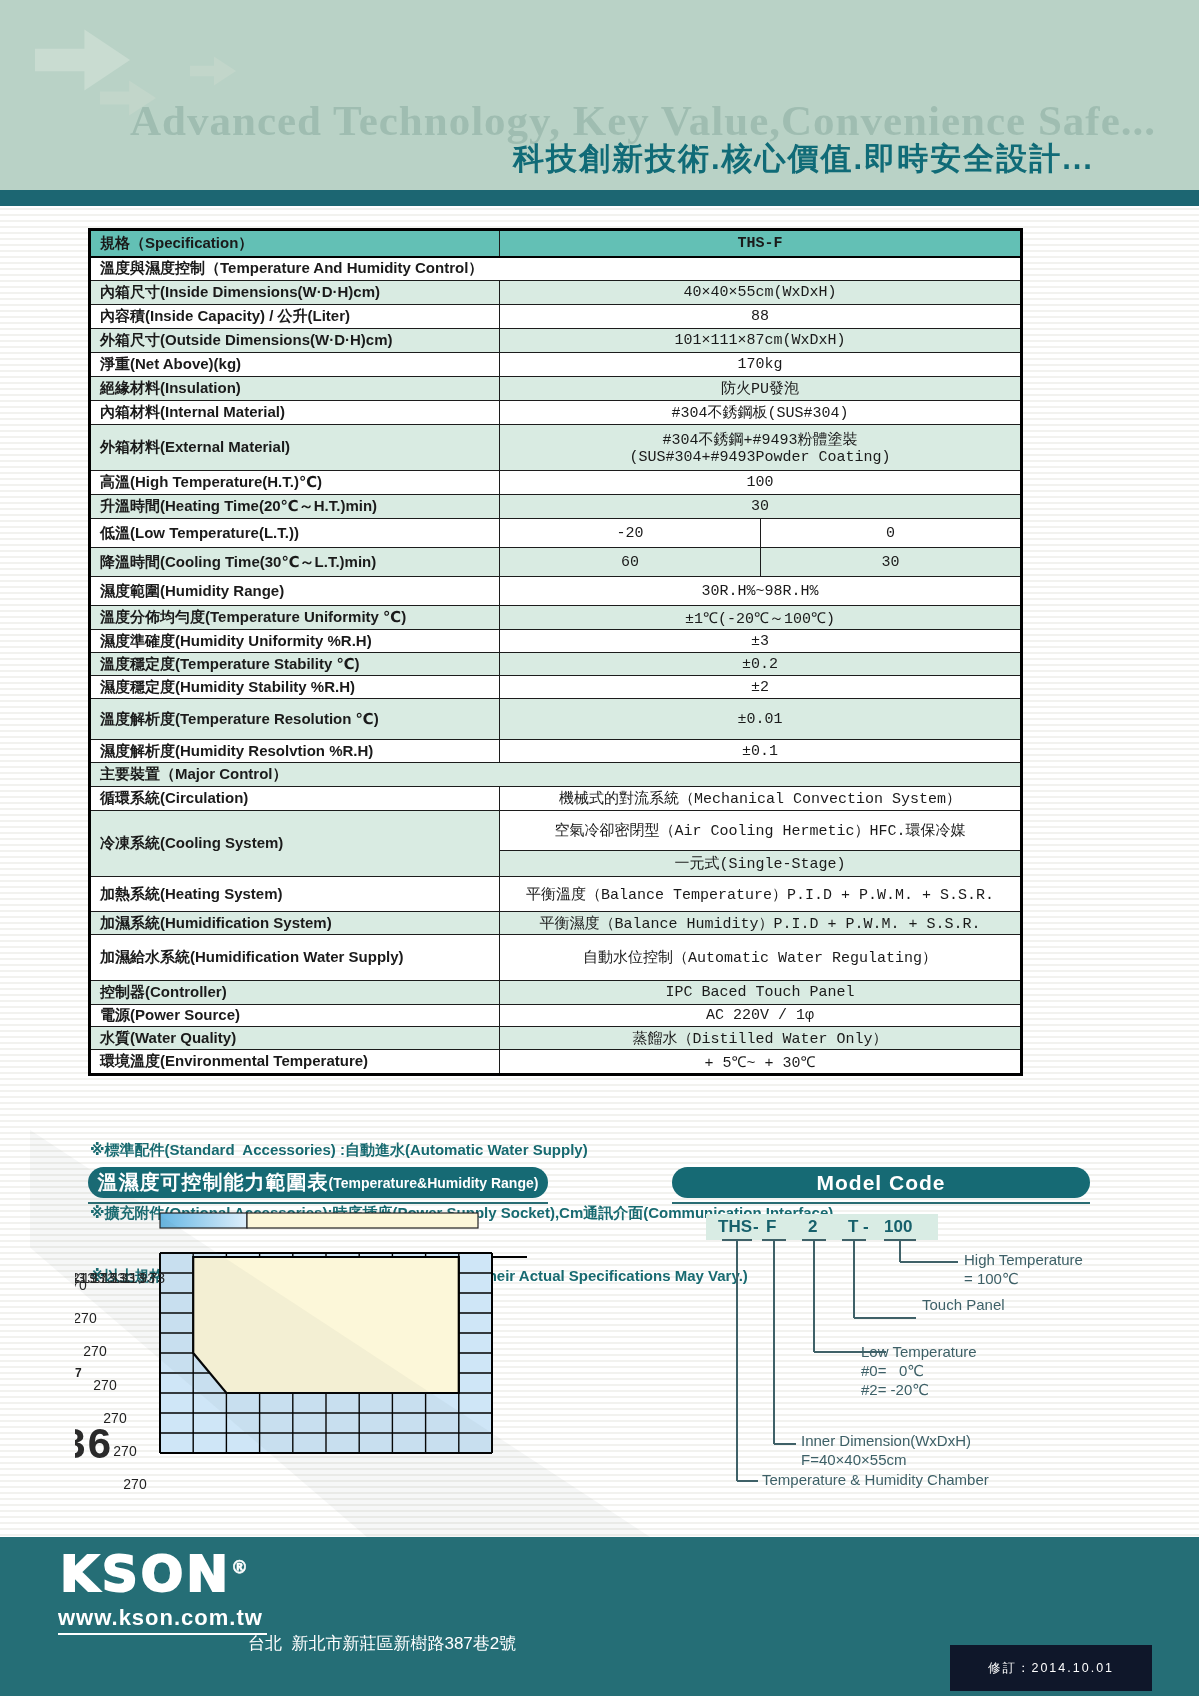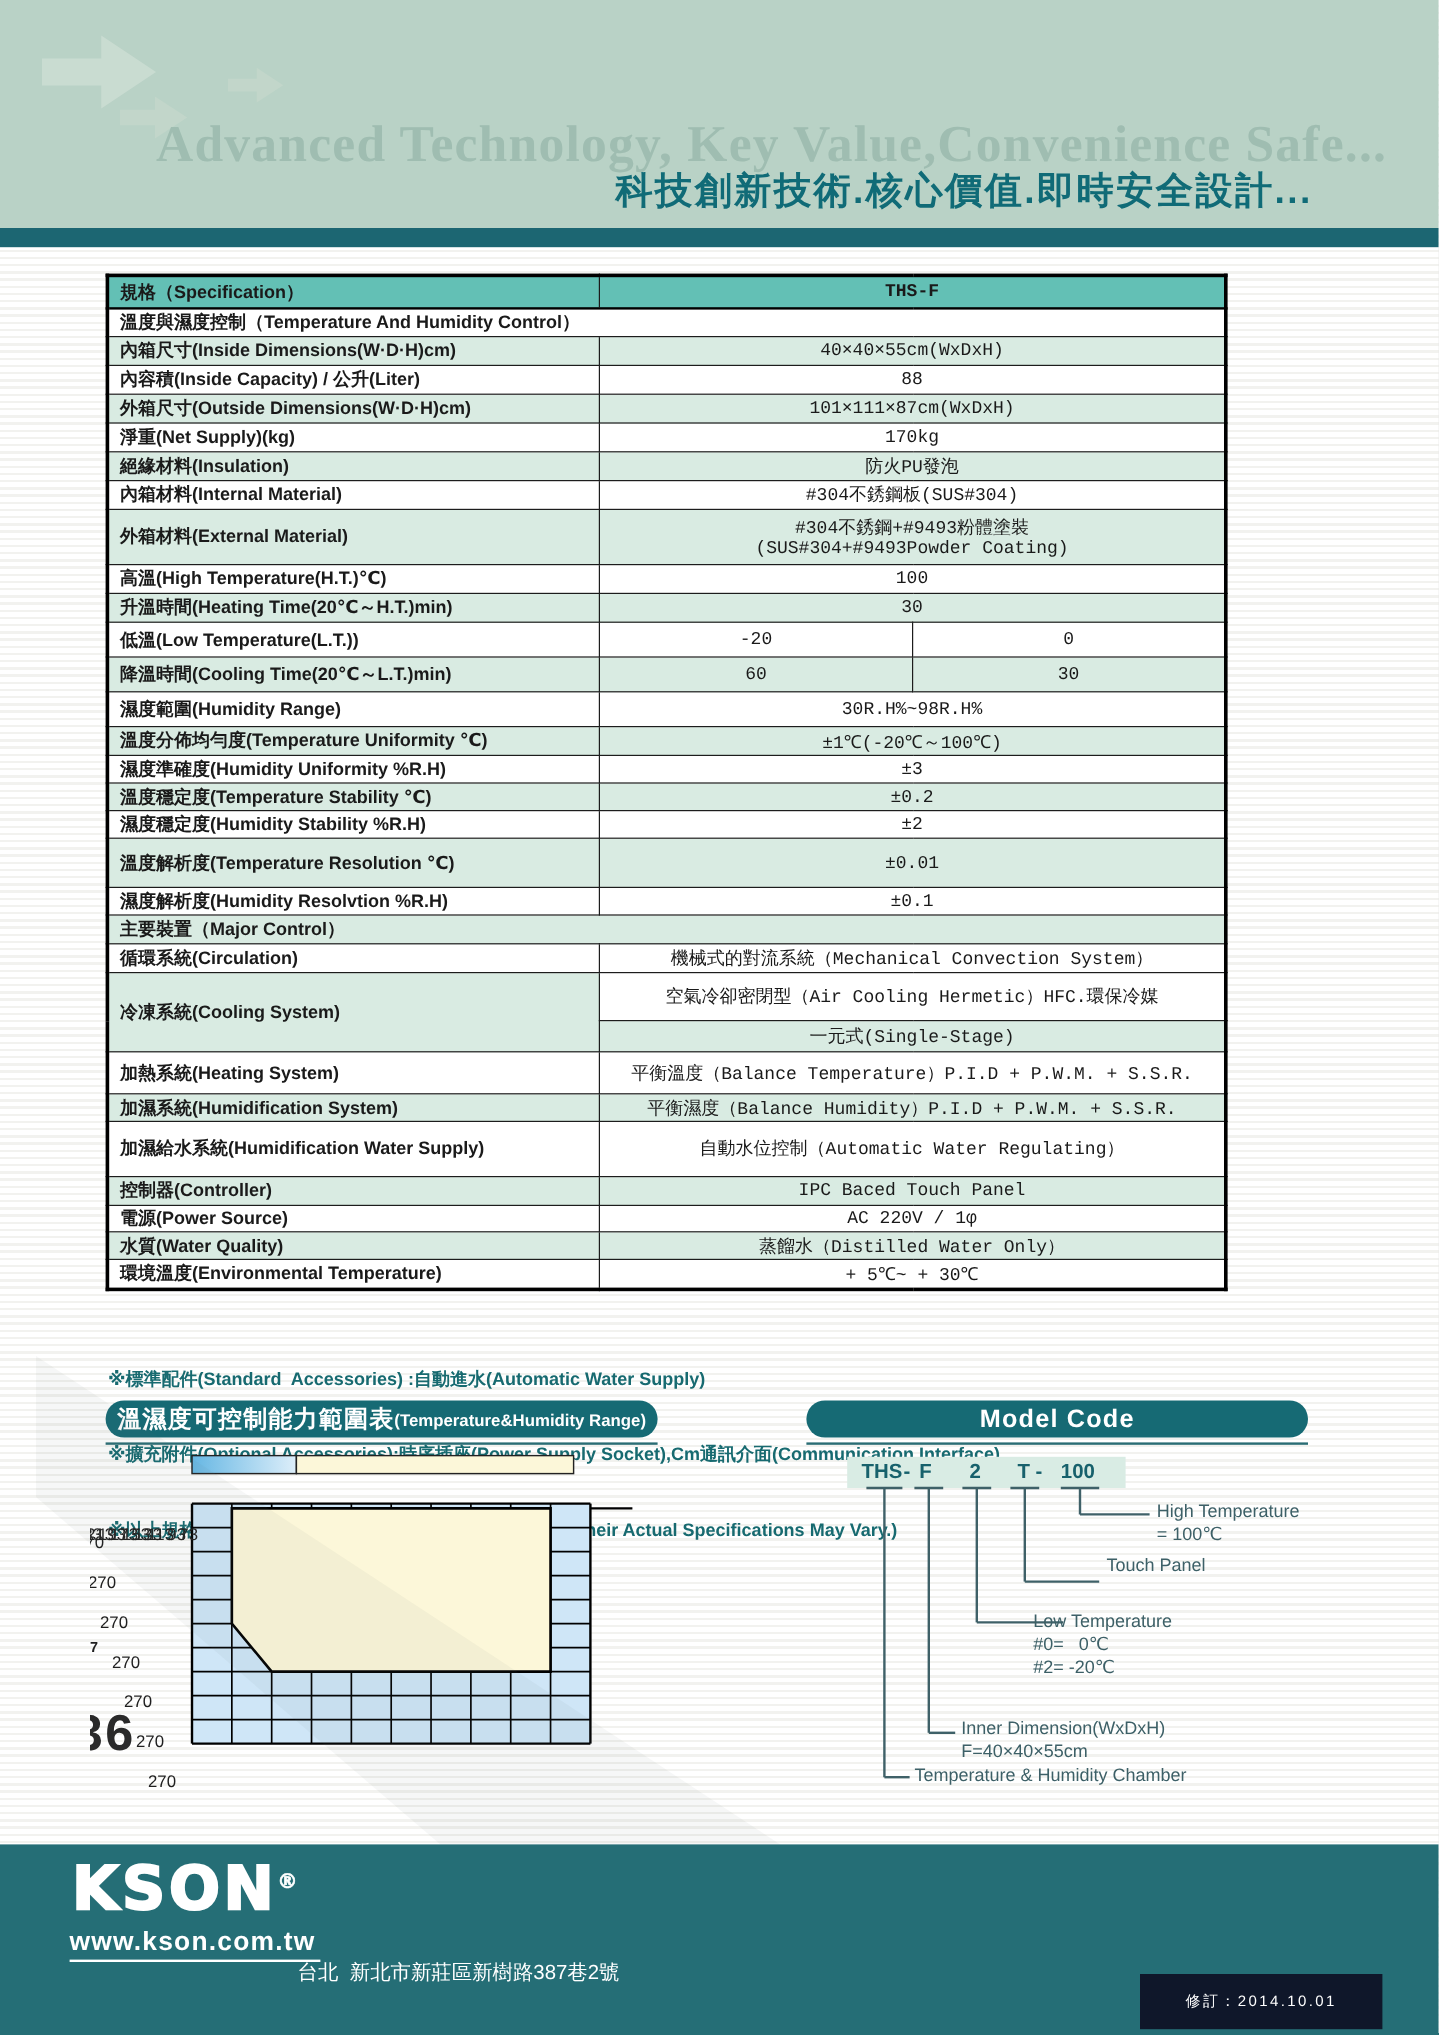--- a/index.html
+++ b/index.html
@@ -102,21 +102,21 @@
         </tr>
         <tr style="height: 24px;">
           <td class="lbl">內容積(Inside Capacity) / 公升(Liter)</td>
           <td class="val" colspan="2">88</td>
         </tr>
         <tr class="shade" style="height: 24px;">
           <td class="lbl">外箱尺寸(Outside Dimensions(W·D·H)cm)</td>
           <td class="val" colspan="2">101×111×87cm(WxDxH)</td>
         </tr>
         <tr style="height: 24px;">
-          <td class="lbl">淨重(Net Supply)(kg)</td>
+          <td class="lbl">淨重(Net Above)(kg)</td>
           <td class="val" colspan="2">170kg</td>
         </tr>
         <tr class="shade" style="height: 24px;">
           <td class="lbl">絕緣材料(Insulation)</td>
           <td class="val" colspan="2">防火PU發泡</td>
         </tr>
         <tr style="height: 24px;">
           <td class="lbl">內箱材料(Internal Material)</td>
           <td class="val" colspan="2">#304不銹鋼板(SUS#304)</td>
         </tr>
@@ -131,21 +131,21 @@
         <tr class="shade" style="height: 24px;">
           <td class="lbl">升溫時間(Heating Time(20℃～H.T.)min)</td>
           <td class="val" colspan="2">30</td>
         </tr>
         <tr style="height: 29px;">
           <td class="lbl">低溫(Low Temperature(L.T.))</td>
           <td class="val">-20</td>
           <td class="val">0</td>
         </tr>
         <tr class="shade" style="height: 29px;">
-          <td class="lbl">降溫時間(Cooling Time(20℃～L.T.)min)</td>
+          <td class="lbl">降溫時間(Cooling Time(30℃～L.T.)min)</td>
           <td class="val">60</td>
           <td class="val">30</td>
         </tr>
         <tr style="height: 29px;">
           <td class="lbl">濕度範圍(Humidity Range)</td>
           <td class="val" colspan="2">30R.H%~98R.H%</td>
         </tr>
         <tr class="shade" style="height: 24px;">
           <td class="lbl">溫度分佈均勻度(Temperature Uniformity ℃)</td>
           <td class="val" colspan="2">±1℃(-20℃～100℃)</td>

